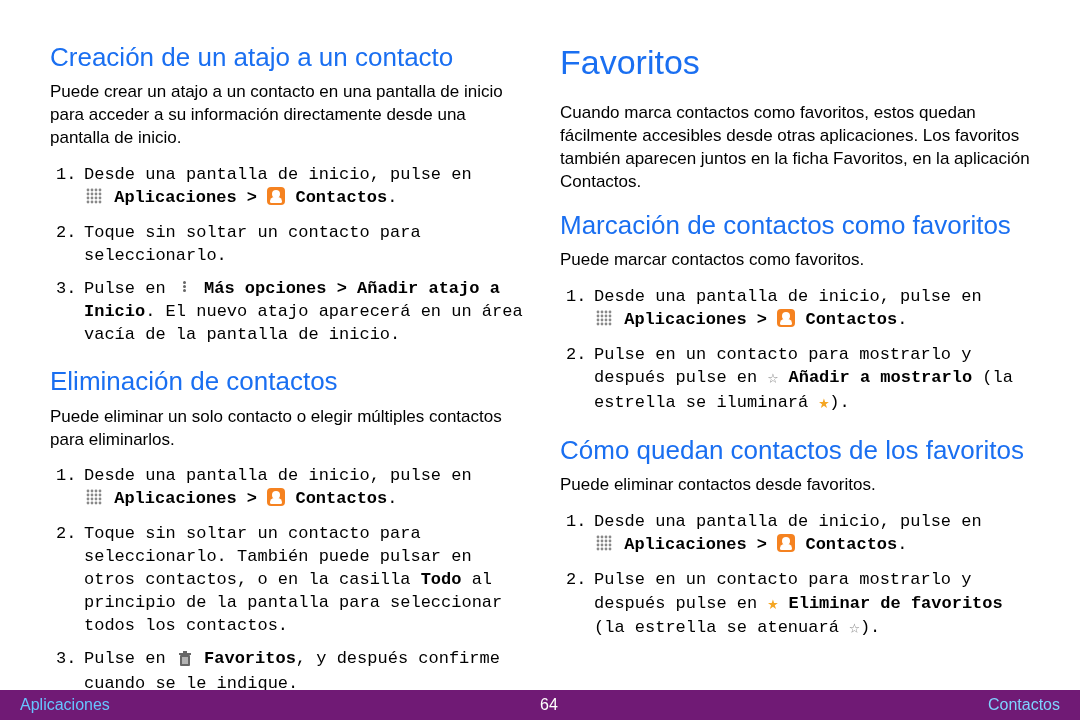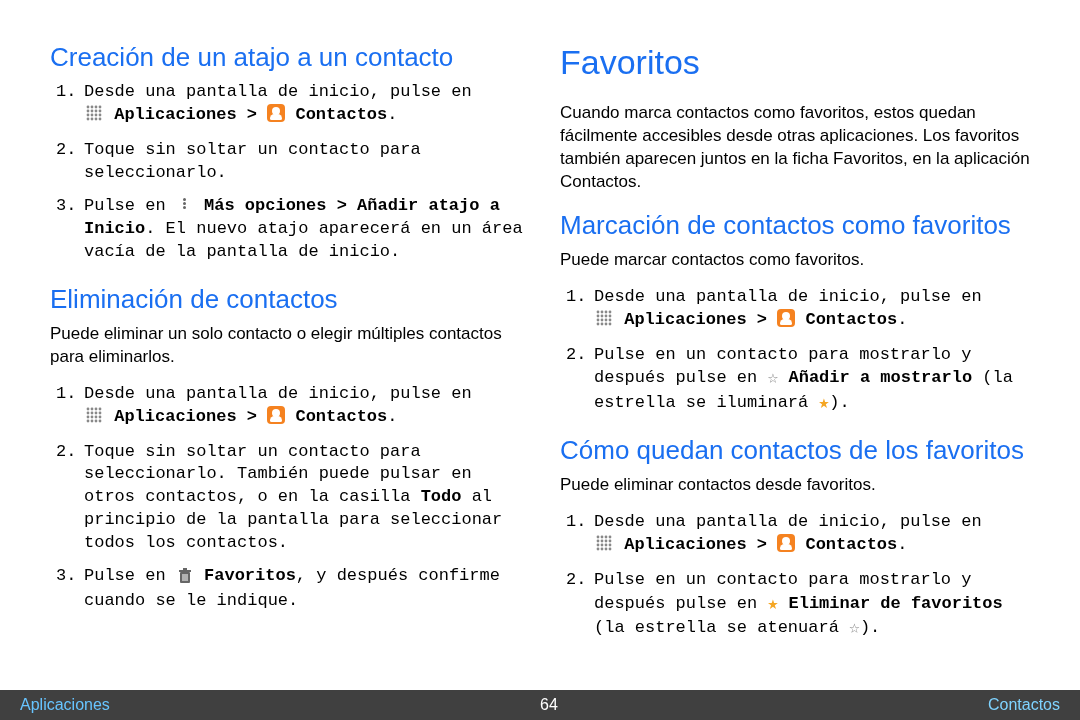--- a/index.html
+++ b/index.html
@@ -68,21 +68,21 @@
     display: inline-block;
     vertical-align: -2px;
     margin: 0 2px;
   }
   .footer {
     position: absolute;
     left: 0;
     right: 0;
     bottom: 0;
     height: 30px;
-    background: #404040;
+    background: #701a75;
     color: #fff;
     display: flex;
     align-items: center;
     justify-content: space-between;
     padding: 0 20px;
     font-size: 16px;
   }
   .footer .left { color: #67c4ff; }
   .footer .center { color: #fff; }
   .footer .right { color: #7fd3ff; }
@@ -114,20 +114,21 @@
   .star.filled { color:#f5a623; }
 </style>
 </head>
 <body>
 
 <div class="page">
   <div class="columns">
 
     <div class="col">
       <h2 class="heading-blue">Creación de un atajo a un contacto</h2>
+      <p class="body">Puede crear un atajo a un contacto en una pantalla de inicio para acceder a su información directamente desde una pantalla de inicio.</p>
       <ol>
         <li>
           <span>Desde una pantalla de inicio, pulse en</span><br>
           <span class="inline-icon">
             <svg class="icon-apps" viewBox="0 0 16 16">
                 <g fill="#888">
                   <circle cx="2" cy="2" r="1.4"></circle>
                   <circle cx="6" cy="2" r="1.4"></circle>
                   <circle cx="10" cy="2" r="1.4"></circle>
                   <circle cx="14" cy="2" r="1.4"></circle>

